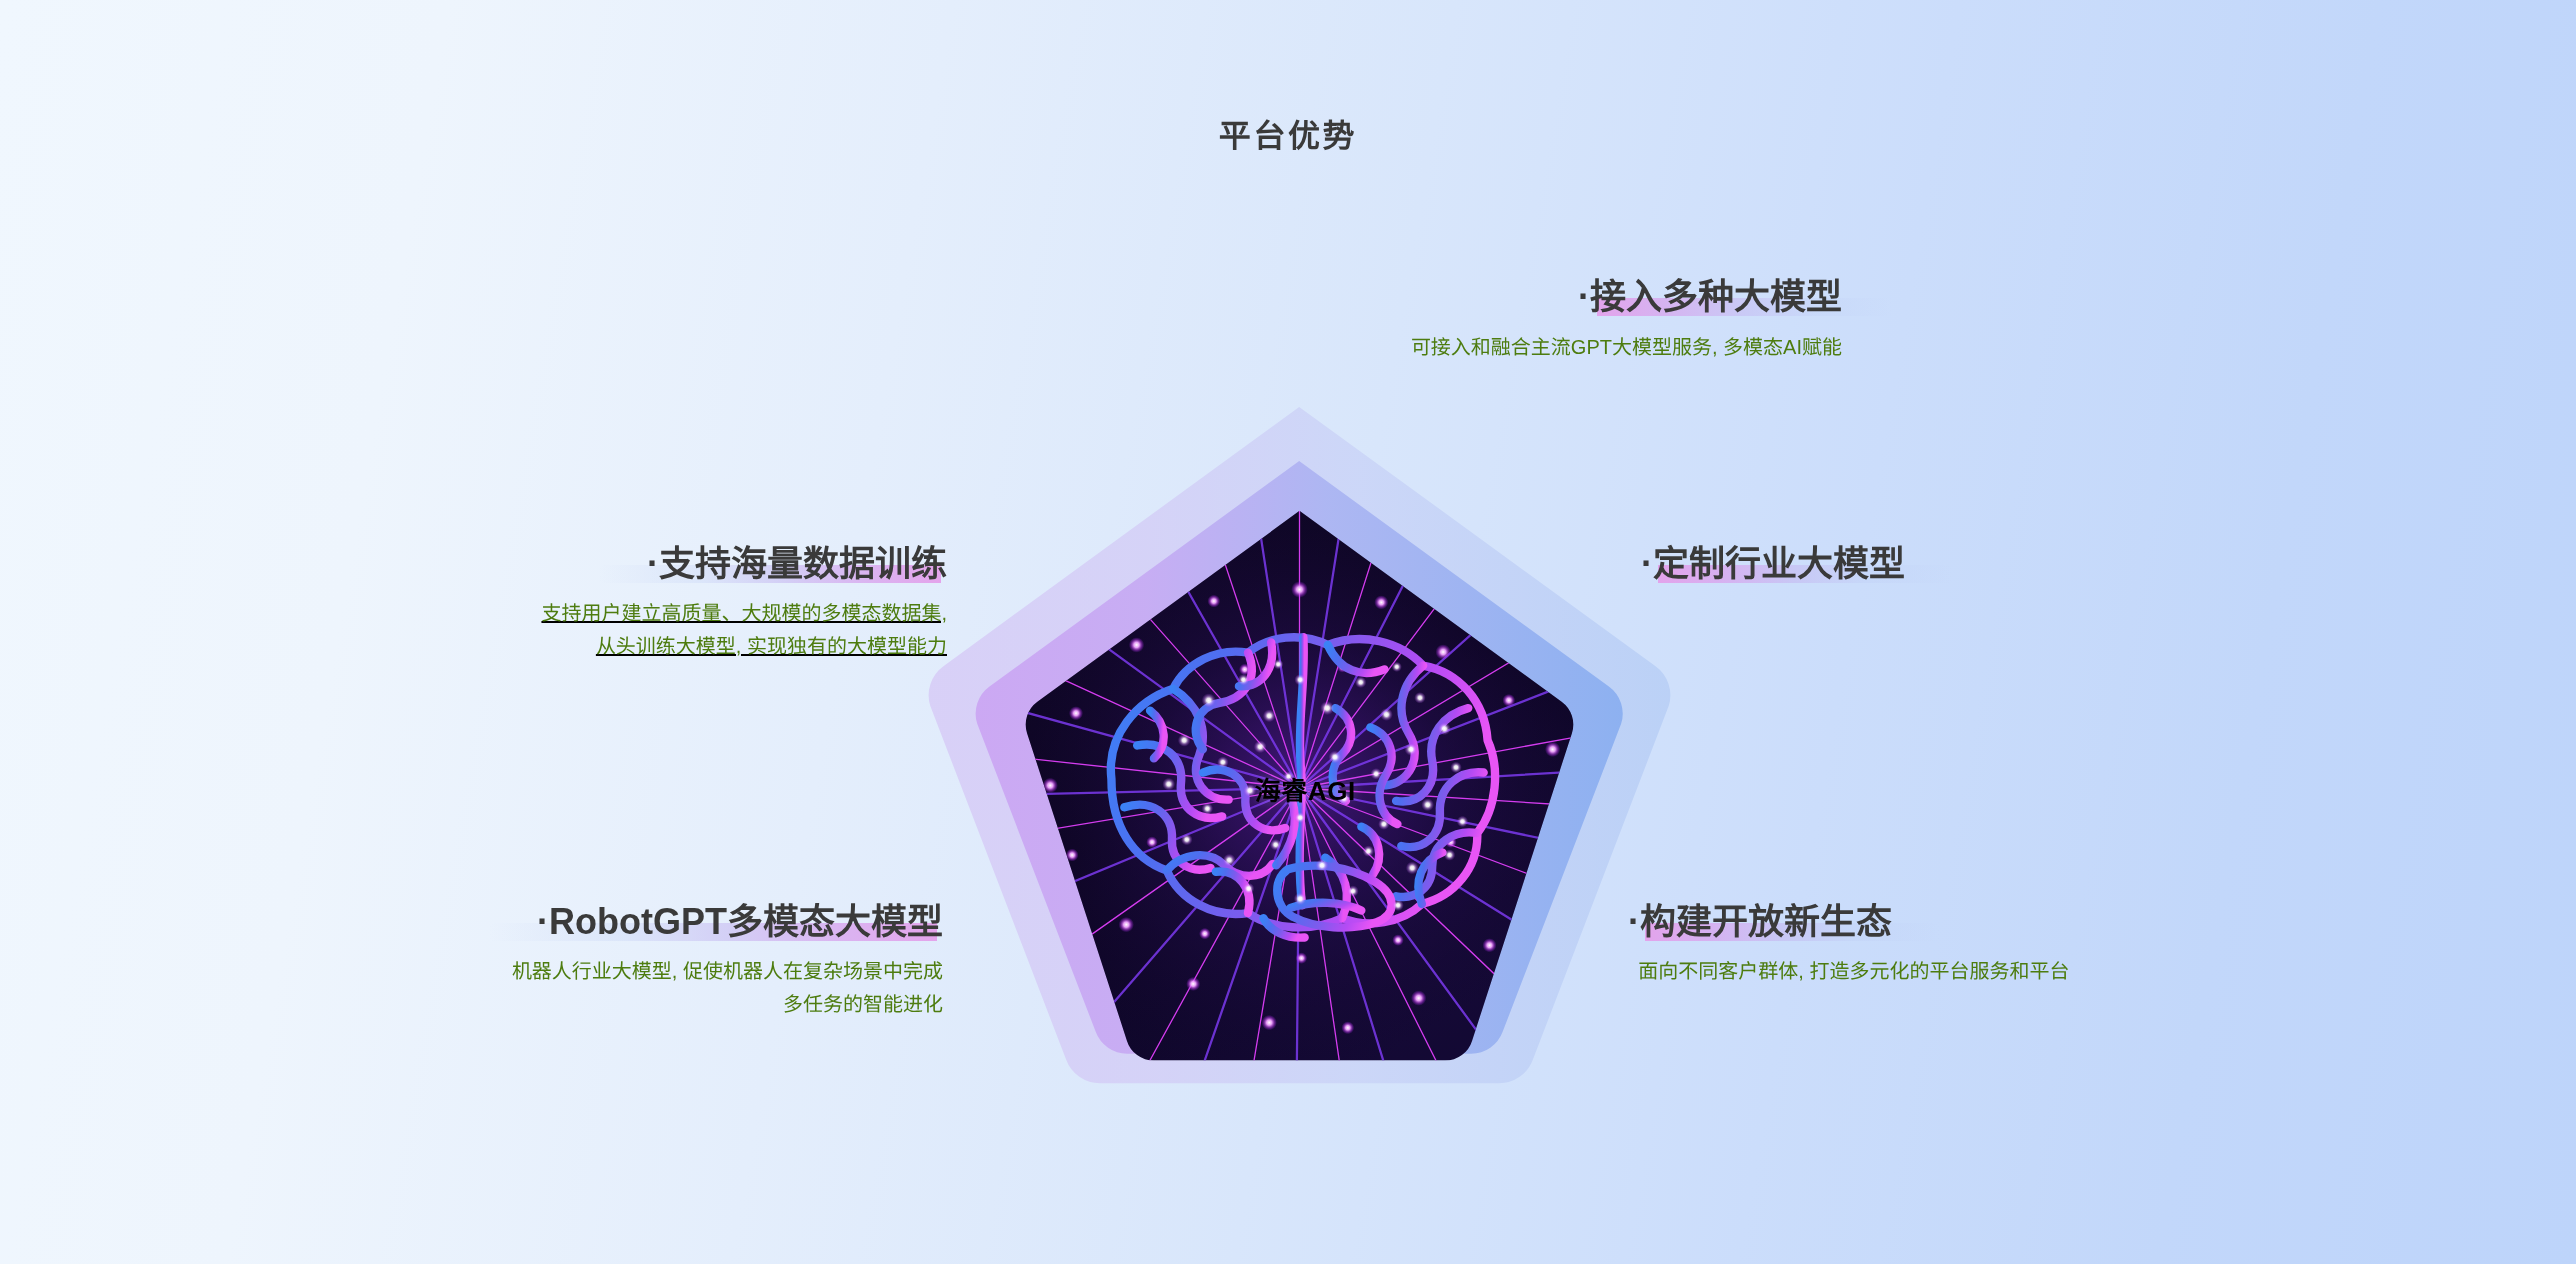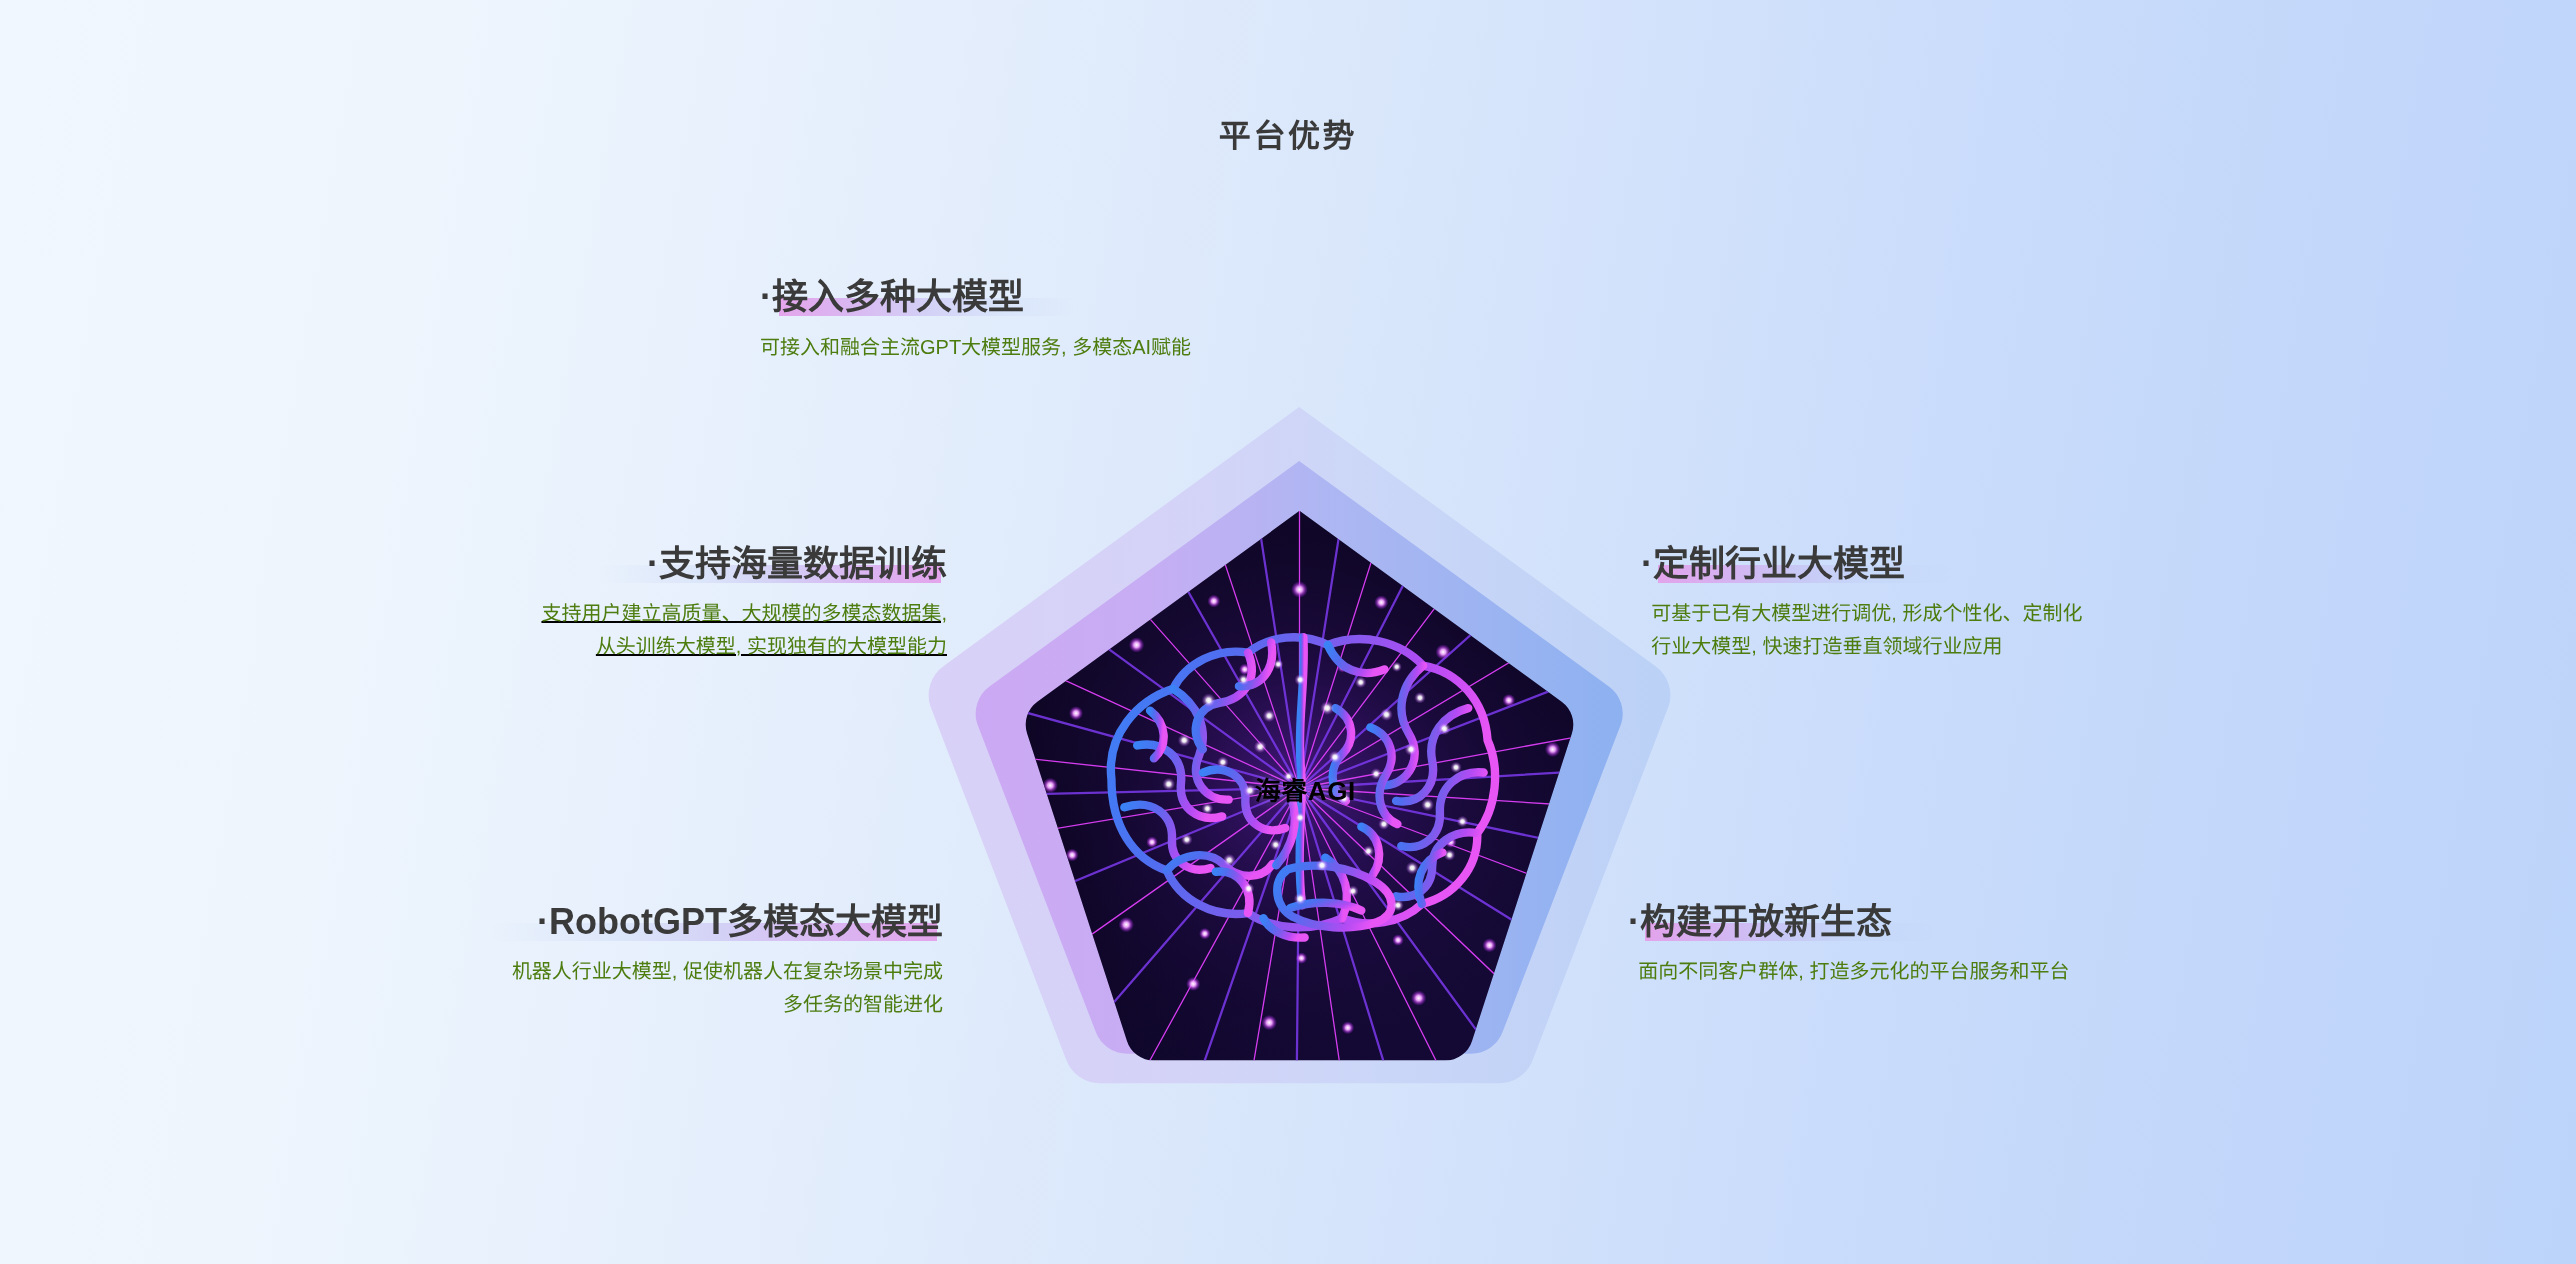--- a/index.html
+++ b/index.html
@@ -130,21 +130,21 @@
     background: linear-gradient(90deg,
        rgba(189,212,250,0.0) 0%,
        rgba(186,200,243,0.26) 30%,
        rgba(196,180,240,0.55) 54%,
        rgba(216,166,238,0.80) 78%,
        rgba(228,158,234,0.92) 100%);
   }
   .callout.left { text-align: right; }
 
   
-  .callout.center { text-align: left; }
+  .callout.center { text-align: right; }
   .callout.center .head .hl {
     left: 19.3px;
     right: -50px;
     background: linear-gradient(90deg,
        rgba(228,158,234,0.92) 0%,
        rgba(214,168,238,0.78) 24%,
        rgba(196,182,241,0.52) 50%,
        rgba(187,202,245,0.24) 74%,
        rgba(189,212,250,0.0) 100%);
   }
@@ -431,24 +431,20 @@
     <span class="line">机器人行业大模型, 促使机器人在复杂场景中完成</span>
     <span class="line">多任务的智能进化</span>
   </div>
 </div>
 
 <div class="callout right" id="callout-right-1">
   <div class="head">
     <span class="bullet">·</span><span>定制行业大模型</span>
     <span class="hl"></span>
   </div>
-  <div class="desc">
-    <span class="line">可基于已有大模型进行调优, 形成个性化、定制化</span>
-    <span class="line">行业大模型, 快速打造垂直领域行业应用</span>
-  </div>
 </div>
 
 <div class="callout right" id="callout-right-2">
   <div class="head">
     <span class="bullet">·</span><span>构建开放新生态</span>
     <span class="hl"></span>
   </div>
   <div class="desc">
     <span class="line">面向不同客户群体, 打造多元化的平台服务和平台</span>
   </div>

